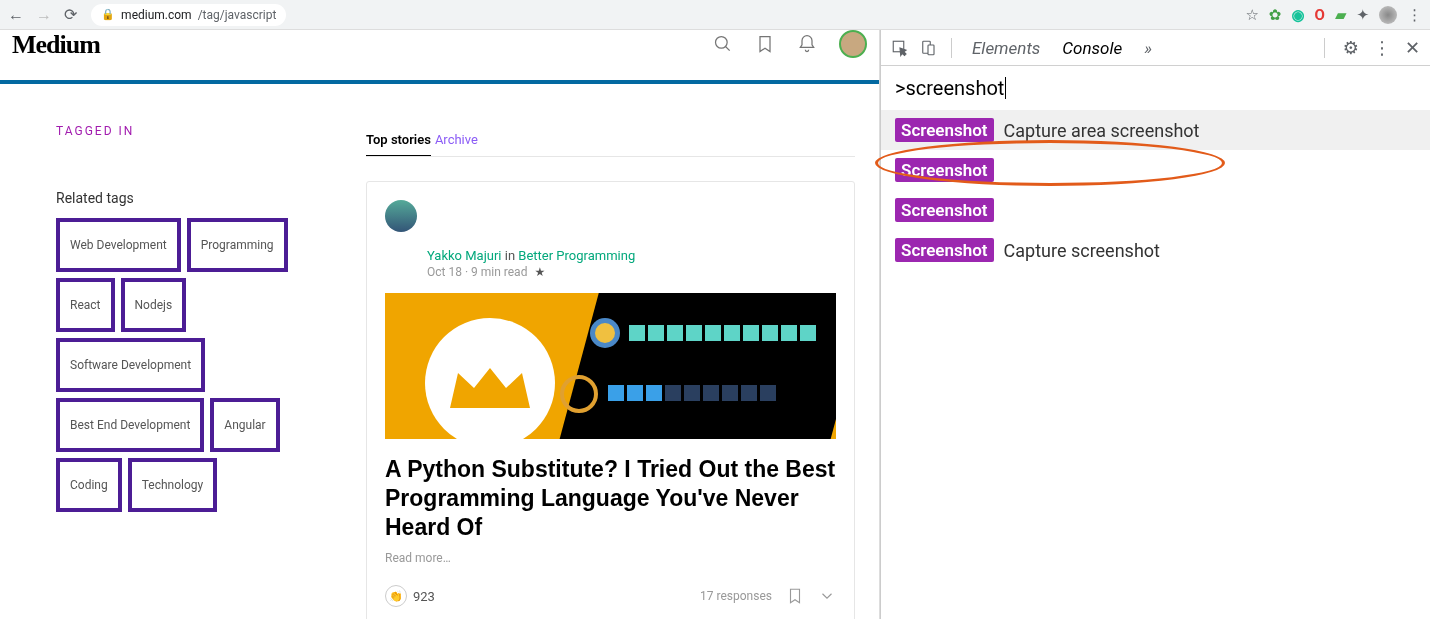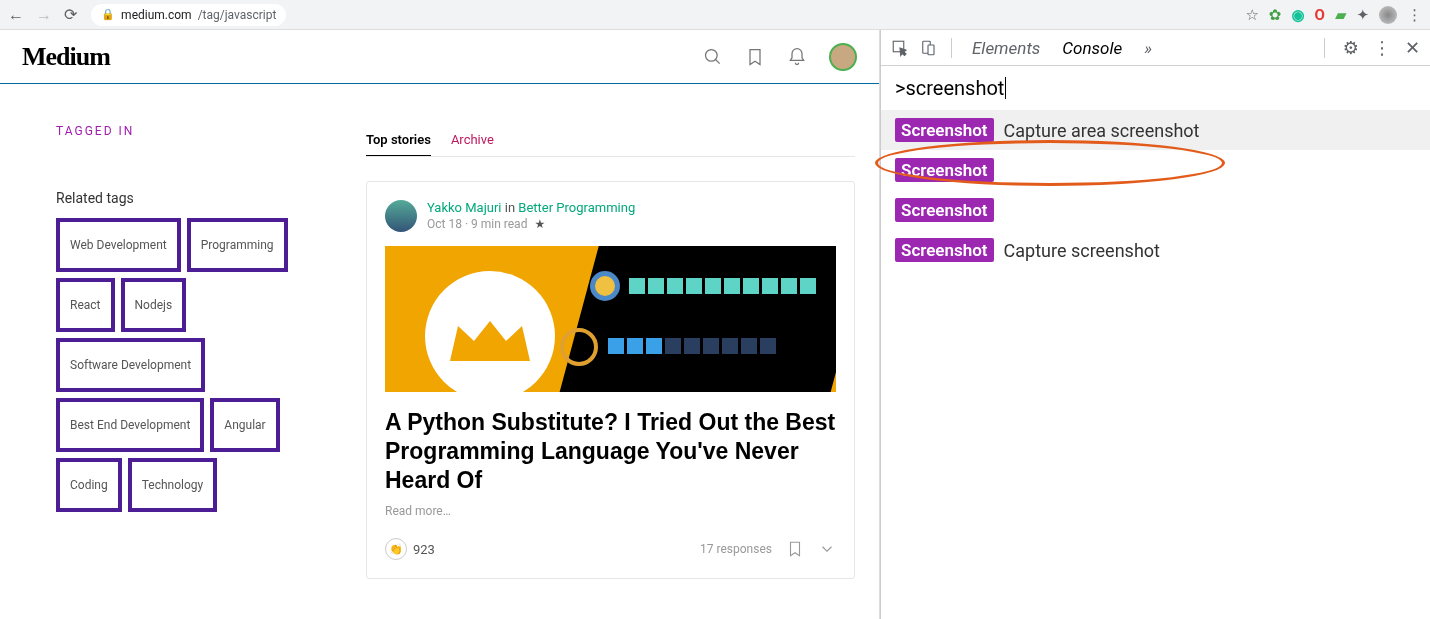--- a/index.html
+++ b/index.html
@@ -17,44 +17,44 @@
 .ext-green { color: #43a047; }
 .ext-o { color: #e53935; font-weight: bold; }
 .avatar-small { width: 18px; height: 18px; border-radius: 50%; background: #bbb; background-image: radial-gradient(#888,#ccc); }
 
 
 .split { display: flex; height: calc(619px - 30px); }
 .page { width: 880px; border-right: 1px solid #ddd; overflow: hidden; }
 .devtools { flex: 1; background: #fff; display: flex; flex-direction: column; border-left: 1px solid #ccc; }
 
 
-.m-header { height: 54px; border-bottom: 1px solid #0369a1; display: flex; align-items: center; padding: 0 22px; }
+.m-header { height: 54px; border-bottom: 4px solid #0369a1; display: flex; align-items: flex-start; padding: 0 12px; }
 .m-logo { font-family: Georgia, serif; font-weight: 700; font-size: 26px; letter-spacing: -1px; }
 .m-header-icons { margin-left: auto; display: flex; gap: 22px; align-items: center; color: #757575; }
 .m-header-icons svg { width: 20px; height: 20px; stroke: #757575; fill: none; stroke-width: 1.5; }
 .m-avatar { width: 28px; height: 28px; border-radius: 50%; border: 2px solid #4caf50; background: #c8a880; }
 
 
 .content { display: flex; padding: 40px 24px 0 56px; gap: 60px; }
 .left-col { width: 250px; flex-shrink: 0; }
 .tagged-in { font-size: 12px; letter-spacing: 2px; color: #a21caf; margin-bottom: 14px; }
 .tag-title { font-size: 30px; font-family: -apple-system, sans-serif; font-weight: 400; }
 .related-label { margin-top: 52px; font-size: 14px; color: #333; margin-bottom: 12px; }
 .tags-wrap { display: flex; flex-wrap: wrap; gap: 6px; }
 .tag-chip { border: 4px solid #4c1d95; padding: 16px 10px; font-size: 12px; color: #555; cursor: pointer; }
 
 .main-col { flex: 1; max-width: 510px; }
-.tabs { display: flex; gap: 20px; border-bottom: 1px solid #e6e6e6; }
-.tab { padding: 8px 0; font-size: 13px; color: #be185d; cursor: pointer; }
+.tabs { display: flex; gap: 4px; border-bottom: 1px solid #e6e6e6; }
+.tab { padding: 8px 0; font-size: 13px; color: #8b5cf6; cursor: pointer; }
 .tab.active { color: #000; font-weight: 600; border-bottom: 1px solid #000; }
 
 .story-card { border: 1px solid #e6e6e6; border-radius: 3px; margin-top: 24px; padding: 18px; }
 .story-meta { display: flex; gap: 10px; align-items: flex-start; margin-bottom: 14px; }
 .author-av { width: 32px; height: 32px; border-radius: 50%; background: linear-gradient(#5a9,#357); flex-shrink: 0; }
-.author-line { font-size: 13px; }
+.author-line { font-size: 13px; margin-top: 48px; }
 .author-name { color: #03a87c; }
 .pub-name { color: #03a87c; }
 .in-word { color: #555; }
 .meta-sub { font-size: 12px; color: #999; margin-top: 2px; }
 .star { margin-left: 4px; color: #555; }
 
 .story-img { width: 100%; height: 146px; background: #f0a500; position: relative; overflow: hidden; }
 .story-img::before { content: ""; position: absolute; right: 0; top: -20px; width: 60%; height: 200%; background: #000; transform: skewX(-15deg); }
 .crown-circle { position: absolute; left: 40px; top: 25px; width: 130px; height: 130px; background: #fff; border-radius: 50%; display: flex; align-items: center; justify-content: center; }
 .crown-circle::after { content:""; width:80px; height:50px; background:#f0a500; clip-path: polygon(0 100%,100% 100%,90% 30%,70% 60%,50% 20%,30% 60%,10% 30%);}

